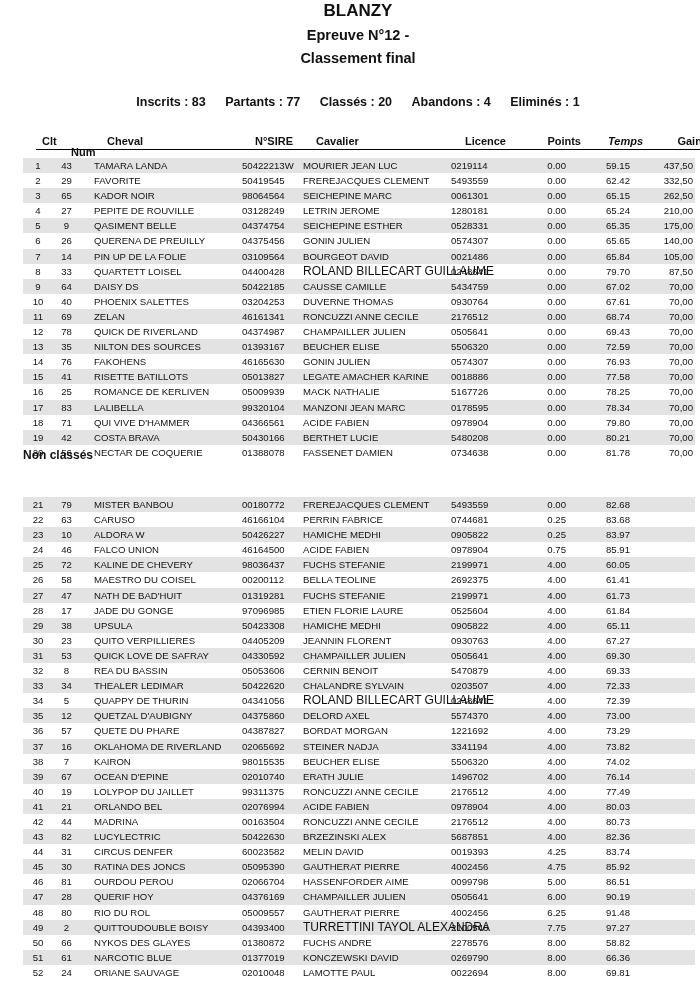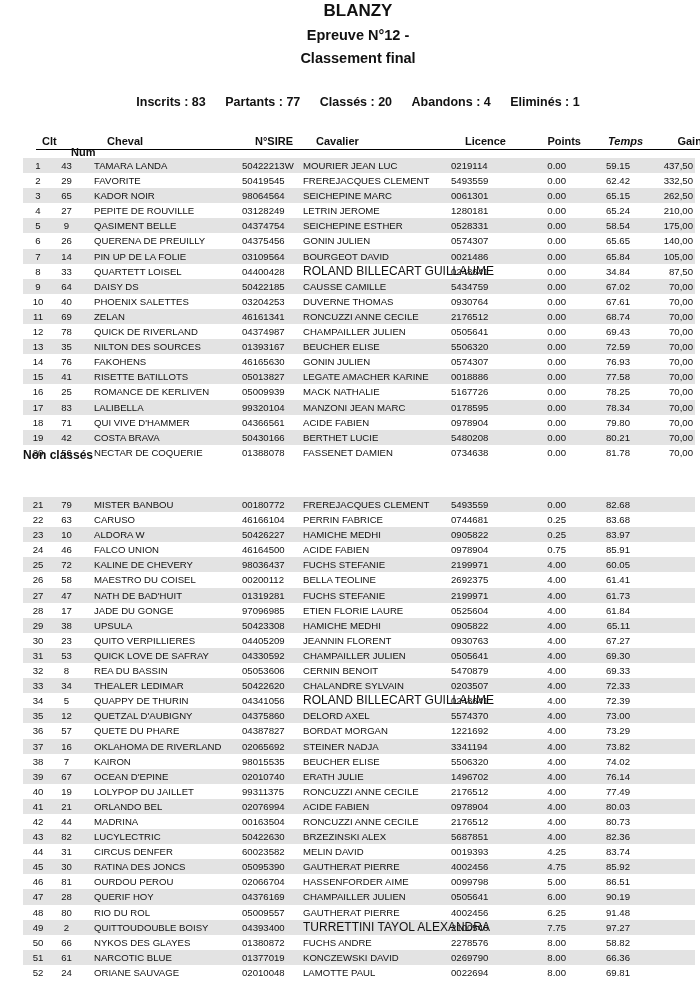--- a/index.html
+++ b/index.html
@@ -111,21 +111,21 @@
       <div class="c-gains">210,00</div>
     </div>
     <div class="row">
       <div class="c-clt">5</div>
       <div class="c-num">9</div>
       <div class="c-cheval">QASIMENT BELLE</div>
       <div class="c-sire">04374754</div>
       <div class="c-cav">SEICHEPINE ESTHER</div>
       <div class="c-lic">0528331</div>
       <div class="c-pts">0.00</div>
-      <div class="c-tps">58.54</div>
+      <div class="c-tps">65.35</div>
       <div class="c-gains">175,00</div>
     </div>
     <div class="row">
       <div class="c-clt">6</div>
       <div class="c-num">26</div>
       <div class="c-cheval">QUERENA DE PREUILLY</div>
       <div class="c-sire">04375456</div>
       <div class="c-cav">GONIN JULIEN</div>
       <div class="c-lic">0574307</div>
       <div class="c-pts">0.00</div>
@@ -144,21 +144,21 @@
       <div class="c-gains">105,00</div>
     </div>
     <div class="row">
       <div class="c-clt">8</div>
       <div class="c-num">33</div>
       <div class="c-cheval">QUARTETT LOISEL</div>
       <div class="c-sire">04400428</div>
       <div class="c-cav small">ROLAND BILLECART GUILLAUME</div>
       <div class="c-lic">0248641</div>
       <div class="c-pts">0.00</div>
-      <div class="c-tps">34.84</div>
+      <div class="c-tps">79.70</div>
       <div class="c-gains">87,50</div>
     </div>
     <div class="row">
       <div class="c-clt">9</div>
       <div class="c-num">64</div>
       <div class="c-cheval">DAISY DS</div>
       <div class="c-sire">50422185</div>
       <div class="c-cav">CAUSSE CAMILLE</div>
       <div class="c-lic">5434759</div>
       <div class="c-pts">0.00</div>

